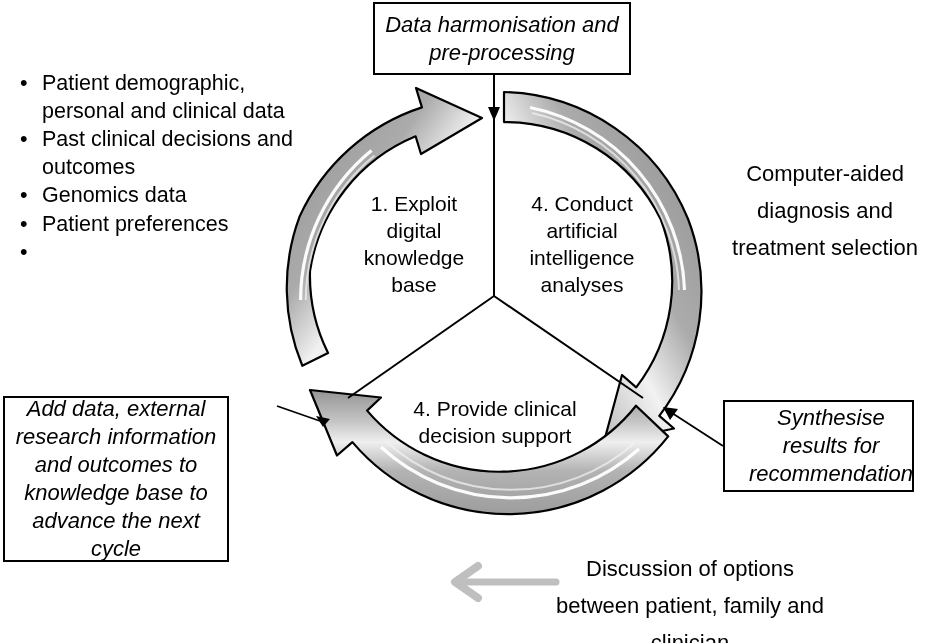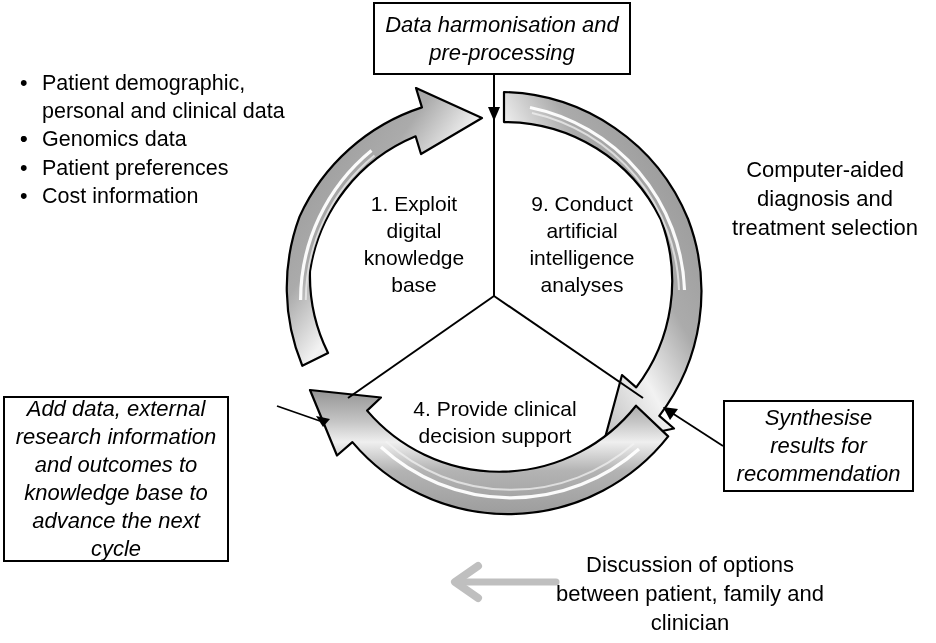--- a/index.html
+++ b/index.html
@@ -10,29 +10,29 @@
 
   
   #bullets{position:absolute;left:6px;top:70px;width:320px;}
   #bullets ul{list-style:none;margin:0;padding:0;}
   #bullets li{position:relative;padding-left:36px;font-size:21.5px;
               line-height:27.5px;margin-bottom:1px;}
   #bullets li .bdot{position:absolute;left:14px;top:0px;font-size:21.5px;line-height:27.5px;}
 
   
   .nbox{position:absolute;border:2.4px solid #000;background:#fff;
-        display:flex;align-items:center;justify-content:center;text-align:center;
+        display:flex;align-items:center;text-align:center;
         font-style:italic;font-size:22px;line-height:28px;box-sizing:border-box;}
 
   #box-top{left:373px;top:2px;width:258px;height:73px;padding:2px 6px;}
   #box-right{left:723px;top:400px;width:191px;height:92px;padding:2px 24px;}
   #box-left{left:3px;top:396px;width:226px;height:166px;padding:2px 8px;}
 
   
-  .ptext{position:absolute;text-align:center;font-size:22px;line-height:29px;}
+  .ptext{position:absolute;text-align:center;font-size:22px;line-height:37px;}
   #txt-cad{left:716px;top:155px;width:218px;}
   #txt-clindec{left:320px;top:556px;width:125px;}
   #txt-discussion{left:545px;top:550px;width:290px;}
 
   
   .seglabel{position:absolute;text-align:center;font-size:21px;line-height:27px;}
   #seg1{left:344px;top:190px;width:140px;}
   #seg2{left:512px;top:190px;width:140px;}
   #seg3{left:385px;top:395px;width:220px;}
 
@@ -140,32 +140,32 @@
   </svg>
 
   <div id="bullets">
     <ul>
       <li>
         <span class="bdot">•</span>
         <span>Patient demographic, personal and clinical data</span>
       </li>
       <li>
         <span class="bdot">•</span>
+        <span>Past clinical decisions and outcomes</span>
       </li>
       <li>
         <span class="bdot">•</span>
         <span>Genomics data</span>
       </li>
       <li>
         <span class="bdot">•</span>
         <span>Patient preferences</span>
       </li>
       <li>
         <span class="bdot">•</span>
-        <span>Cost information</span>
       </li>
     </ul>
   </div>
 
   <div class="nbox" id="box-top">
     <span>Data harmonisation and pre-processing</span>
   </div>
 
   <div class="nbox" id="box-right">
     <span>Synthesise results for recommendation</span>
@@ -181,19 +181,19 @@
 
 
   <div class="ptext" id="txt-discussion">
     <span>Discussion of options between patient, family and clinician</span>
   </div>
 
   <div class="seglabel" id="seg1">
     <span>1. Exploit digital knowledge base</span>
   </div>
   <div class="seglabel" id="seg2">
-    <span>9. Conduct artificial intelligence analyses</span>
+    <span>4. Conduct artificial intelligence analyses</span>
   </div>
   <div class="seglabel" id="seg3">
     <span>4. Provide clinical decision support</span>
   </div>
 
 </div>
 
 </body></html>

